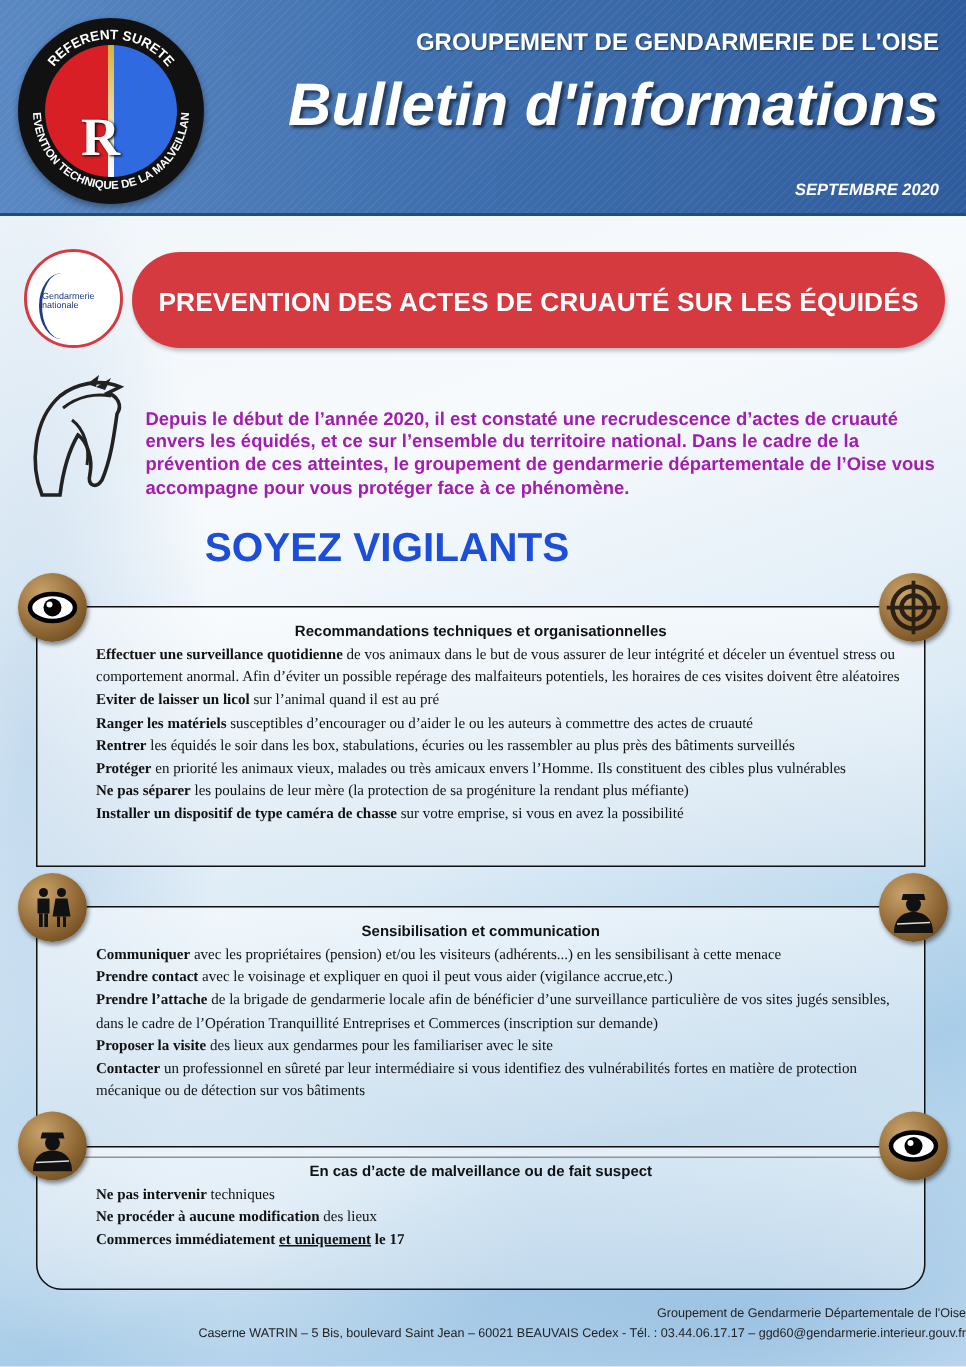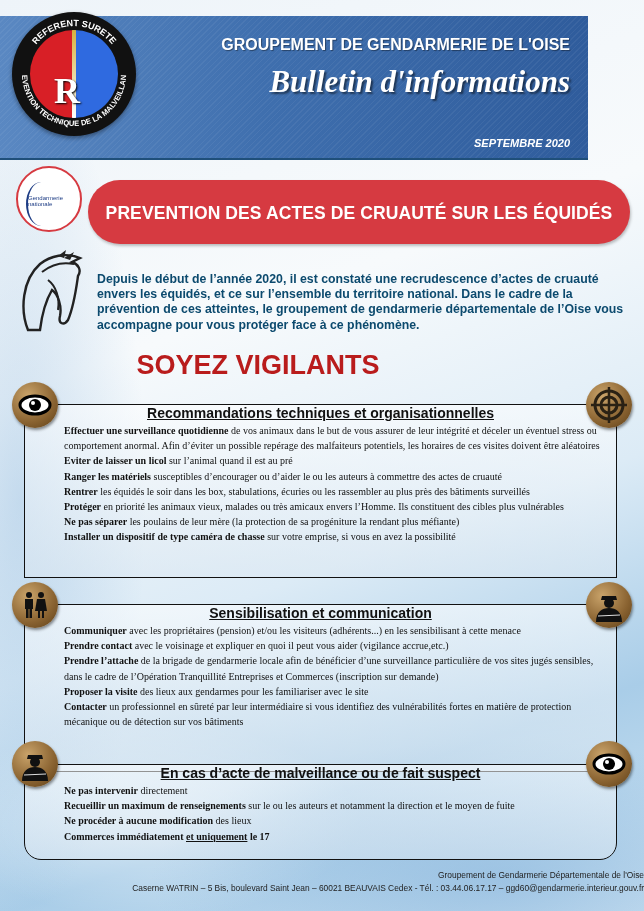--- a/index.html
+++ b/index.html
@@ -11,21 +11,21 @@
   }
   .bg-swirl {
     position: absolute; inset: 0; pointer-events: none;
     background:
       radial-gradient(ellipse 180px 600px at 20px 500px, rgba(120,170,215,0.35), transparent 70%),
       radial-gradient(ellipse 500px 200px at 500px 880px, rgba(90,150,205,0.35), transparent 70%),
       radial-gradient(ellipse 300px 140px at 150px 820px, rgba(255,255,255,0.5), transparent 70%);
   }
   
   .header {
-    position: absolute; left: 0; top: 16px; width: 588px; height: 144px;
+    position: absolute; left: 0; top: 0; width: 644px; height: 144px;
     background: linear-gradient(90deg, #5a88c2 0%, #3f6fae 45%, #2f5c9c 100%);
     border-bottom: 2px solid #1f4f7a;
   }
   .header::after {
     content: ""; position: absolute; inset: 0;
     background: repeating-linear-gradient(135deg, rgba(255,255,255,0.05) 0 1px, transparent 1px 4px);
   }
   .logo {
     position: absolute; left: 12px; top: 12px; width: 124px; height: 124px;
     border-radius: 50%; background: #111; z-index: 2;
@@ -46,63 +46,62 @@
   }
   .logo-ring-text {
     position: absolute; left: 0; top: 0; width: 124px; height: 124px;
   }
   .org-name {
     position: absolute; right: 18px; top: 20px; z-index: 2;
     font-size: 16px; font-weight: bold; color: #fff; text-shadow: 1px 1px 1px rgba(0,0,0,0.4);
   }
   .bulletin-title {
     position: absolute; right: 18px; top: 48px; z-index: 2;
-    font-size: 31px; font-weight: bold; font-style: italic; color: #fff;
+    font-size: 40px; font-weight: bold; font-style: italic; color: #fff;
     text-shadow: 2px 2px 2px rgba(0,0,0,0.5);
-    font-family: Liberation Serif, serif;
   }
   .issue-date {
     position: absolute; right: 18px; top: 121px; z-index: 2;
     font-size: 11px; font-weight: bold; font-style: italic; color: #fff;
   }
   
   .banner {
-    position: absolute; left: 88px; top: 180px; width: 542px; height: 64px;
+    position: absolute; left: 88px; top: 168px; width: 542px; height: 64px;
     background: #d63a41; border-radius: 32px;
     box-shadow: 1px 2px 3px rgba(0,0,0,0.25);
   }
   .banner-text {
     position: absolute; left: 3px; top: 23px; width: 536px; text-align: center;
     color: #fff; font-weight: bold; font-size: 17.5px; letter-spacing: 0.1px;
   }
   .gend-badge {
     position: absolute; left: 16px; top: 166px; width: 66px; height: 66px; border-radius: 50%;
     background: #fff; border: 2px solid #d63a41; z-index: 2;
   }
   .gend-badge .gtext { position: absolute; left: 10px; top: 27px; font-size: 6px; color: #1d3c84; }
   .gend-badge .gline { position: absolute; left: 8px; top: 14px; width: 30px; height: 44px; border-left: 2px solid #1d3c84; border-radius: 50%; }
   
   .horse-icon { position: absolute; left: 18px; top: 250px; width: 68px; height: 82px; }
   .intro {
     position: absolute; left: 97px; top: 272px; width: 540px;
-    color: #0c4a6e; font-weight: bold; font-size: 12.3px; line-height: 15.2px;
+    color: #a21caf; font-weight: bold; font-size: 12.3px; line-height: 15.2px;
   }
   .vigilants {
     position: absolute; left: 0; width: 516px; top: 350px; text-align: center;
-    color: #b91c1c; font-weight: bold; font-size: 27px;
+    color: #1d4ed8; font-weight: bold; font-size: 27px;
   }
   
   .section {
     position: absolute; left: 24px; width: 593px;
     border: 1.5px solid #111;
     background: linear-gradient(180deg, rgba(255,255,255,0.55), rgba(220,232,242,0.55));
   }
   .section-title {
-    text-align: center; font-weight: bold; font-size: 14px; text-decoration: underline;
-    color: #111; margin-top: 0; margin-bottom: 2px;
+    text-align: center; font-weight: bold; font-size: 10px; 
+    color: #111; margin-top: 11px; margin-bottom: 2px;
   }
   .section-item {
     font-family: "Liberation Serif", serif; font-size: 10px; line-height: 15.2px; color: #111;
     padding-left: 3px; padding-right: 4px; margin-left: 36px;
   }
   .section-item b { font-weight: bold; }
   .u { text-decoration: underline; font-weight: bold; }
   .medallion {
     position: absolute; width: 46px; height: 46px; border-radius: 50%;
     background: radial-gradient(circle at 35% 30%, #c9a36a, #8a6331 60%, #5b3d17);
@@ -209,22 +208,21 @@
   <svg width="34" height="34" viewBox="0 0 34 34">
       <path d="M10 8 L24 8 L25 12 L9 12 Z" fill="#111"></path>
       <circle cx="17" cy="15" r="5" fill="#111"></circle>
       <path d="M4 34 C 4 24, 10 20, 17 20 C 24 20, 30 24, 30 34 Z" fill="#111"></path>
       <line x1="6" y1="28" x2="28" y2="27" stroke="#ddd" stroke-width="1"></line>
     </svg>
 </div>
 
 <div class="section" style="top:764px; height:96px;border-radius:17px;">
   <div class="section-title">En cas d’acte de malveillance ou de fait suspect</div>
-  <div class="section-item"><b>Ne pas intervenir</b><span> directement</span></div>
-  <div class="section-item"><b>Recueillir un maximum de renseignements</b><span> sur le ou les auteurs et notamment la direction et le moyen de fuite</span></div>
+  <div class="section-item"><b>Ne pas intervenir</b><span> techniques</span></div>
   <div class="section-item"><b>Ne procéder à aucune modification</b><span> des lieux</span></div>
   <div class="section-item"><b>Commerces immédiatement </b><span class="u">et uniquement</span><b> le 17</b></div>
 </div>
 <div class="medallion" style="left:12px; top:741px;">
   <svg width="34" height="34" viewBox="0 0 34 34">
       <path d="M10 8 L24 8 L25 12 L9 12 Z" fill="#111"></path>
       <circle cx="17" cy="15" r="5" fill="#111"></circle>
       <path d="M4 34 C 4 24, 10 20, 17 20 C 24 20, 30 24, 30 34 Z" fill="#111"></path>
       <line x1="6" y1="28" x2="28" y2="27" stroke="#ddd" stroke-width="1"></line>
     </svg>

